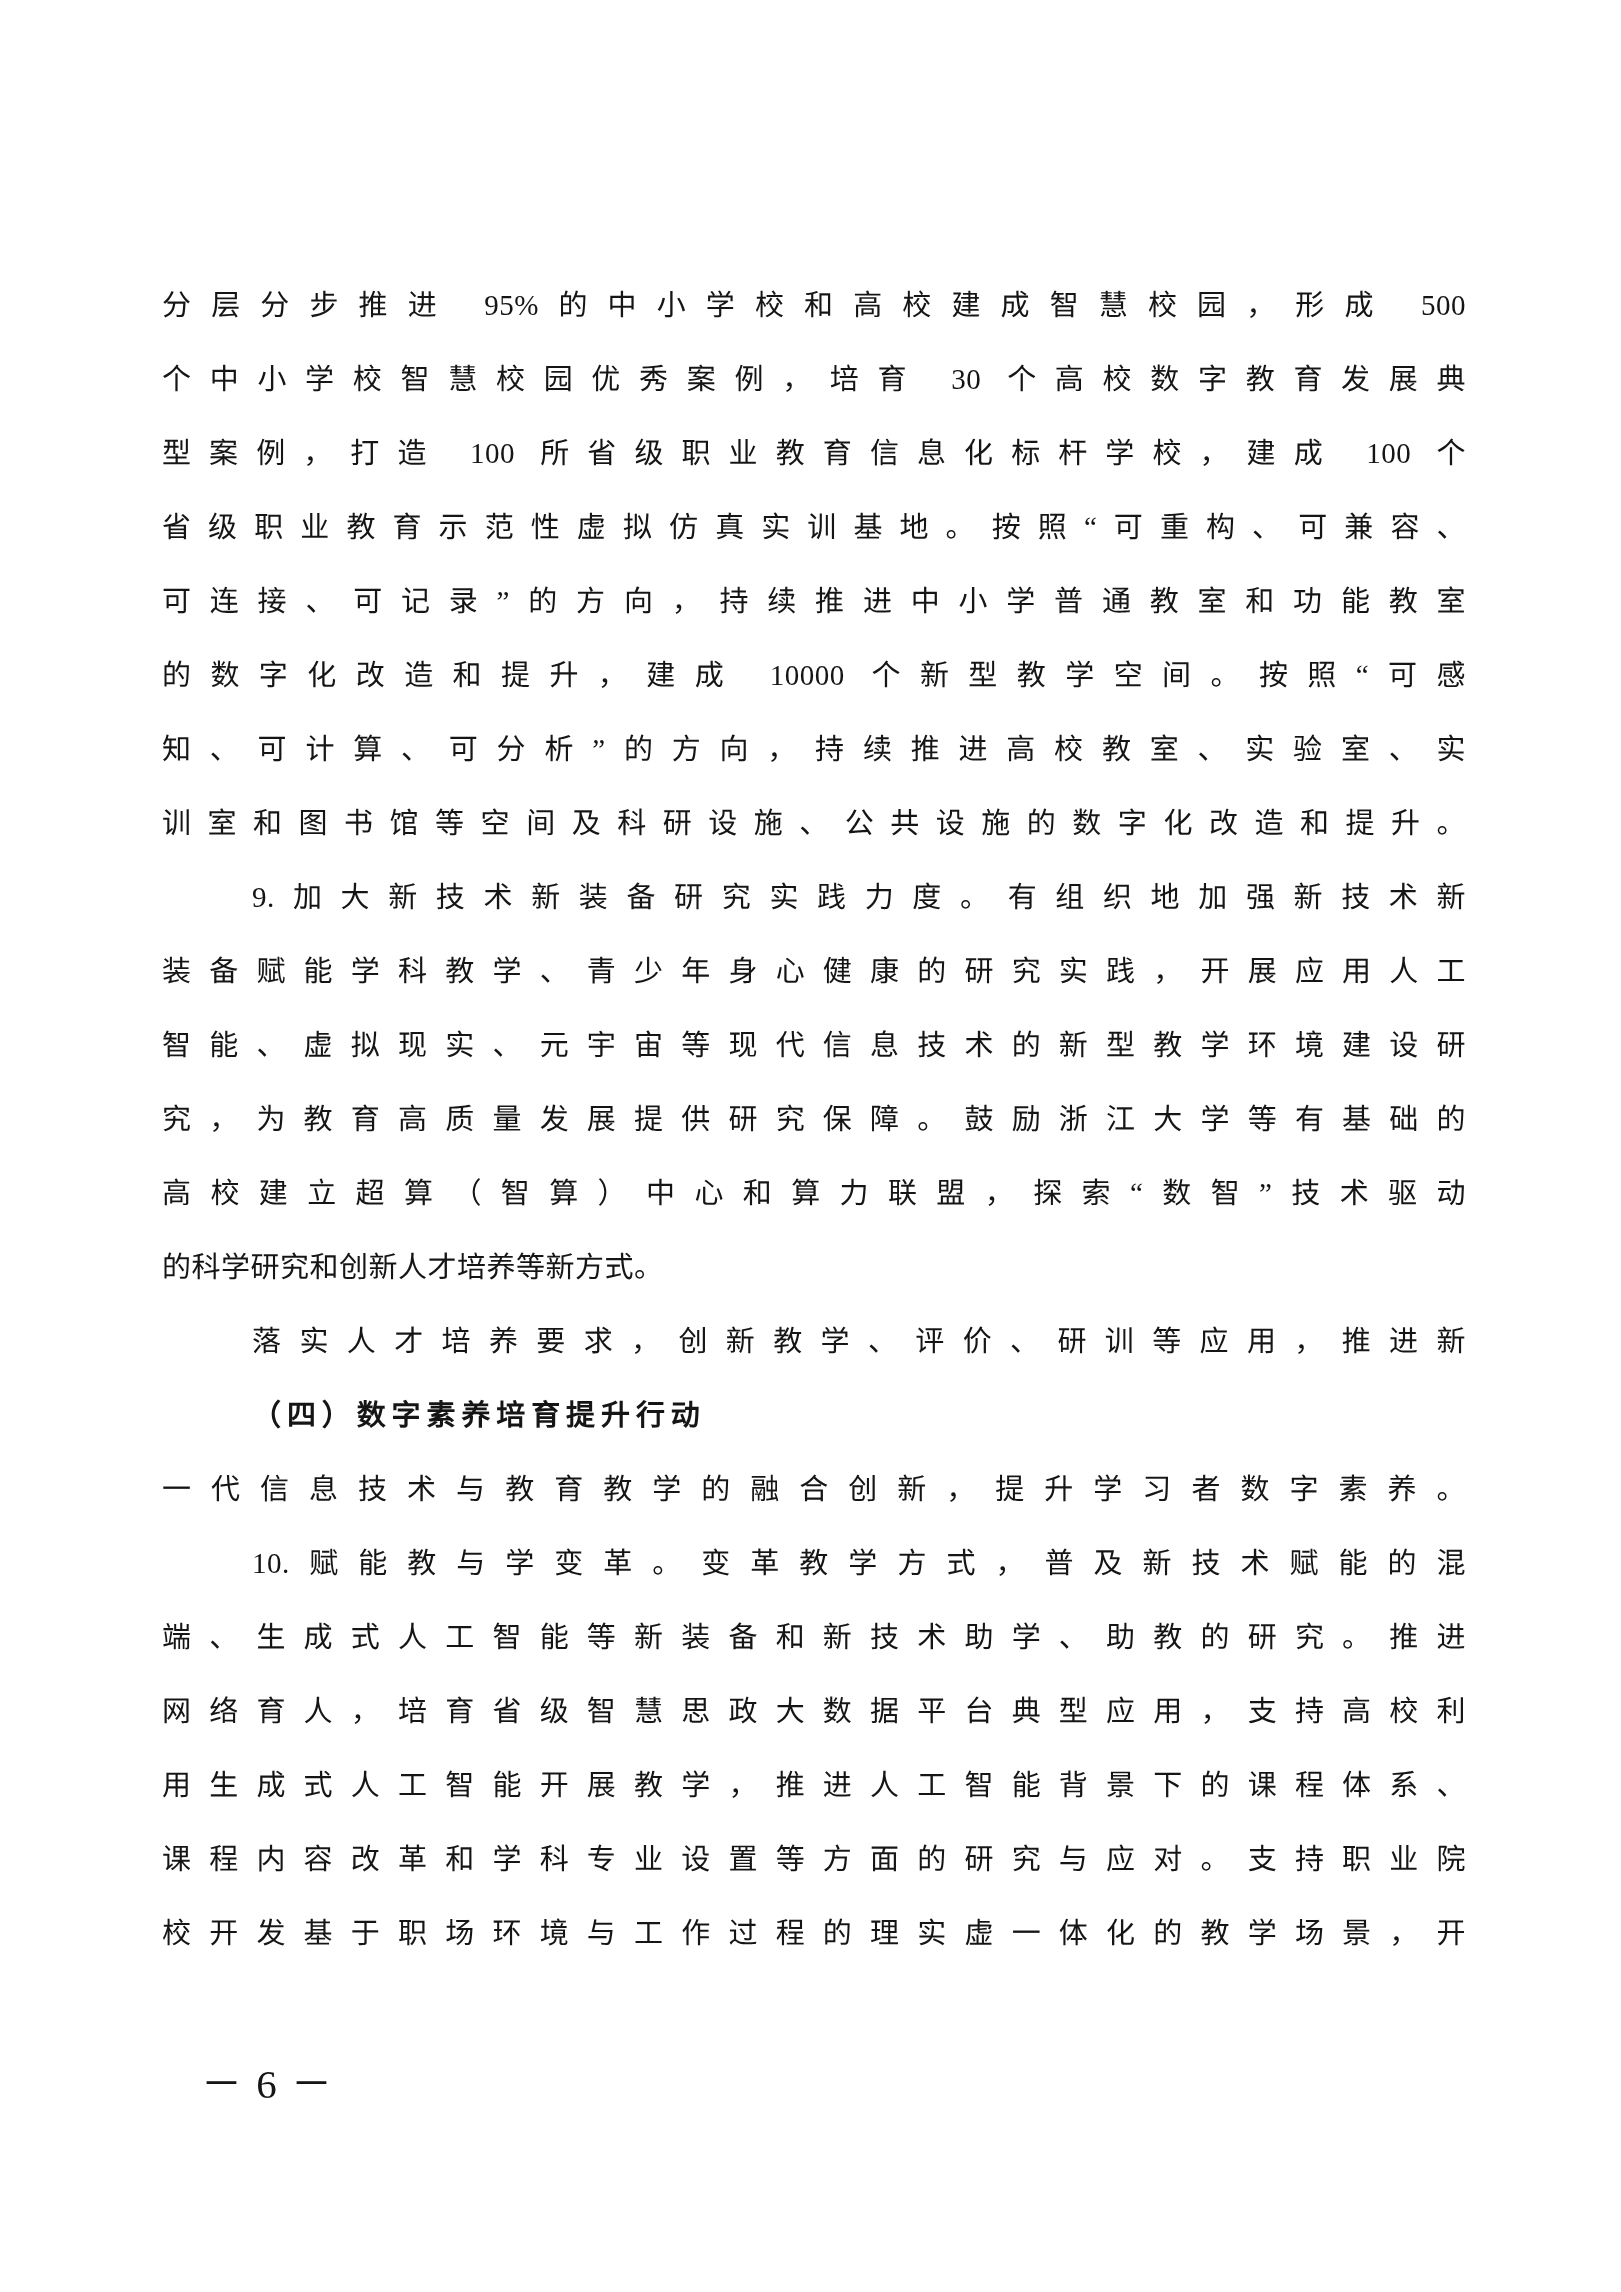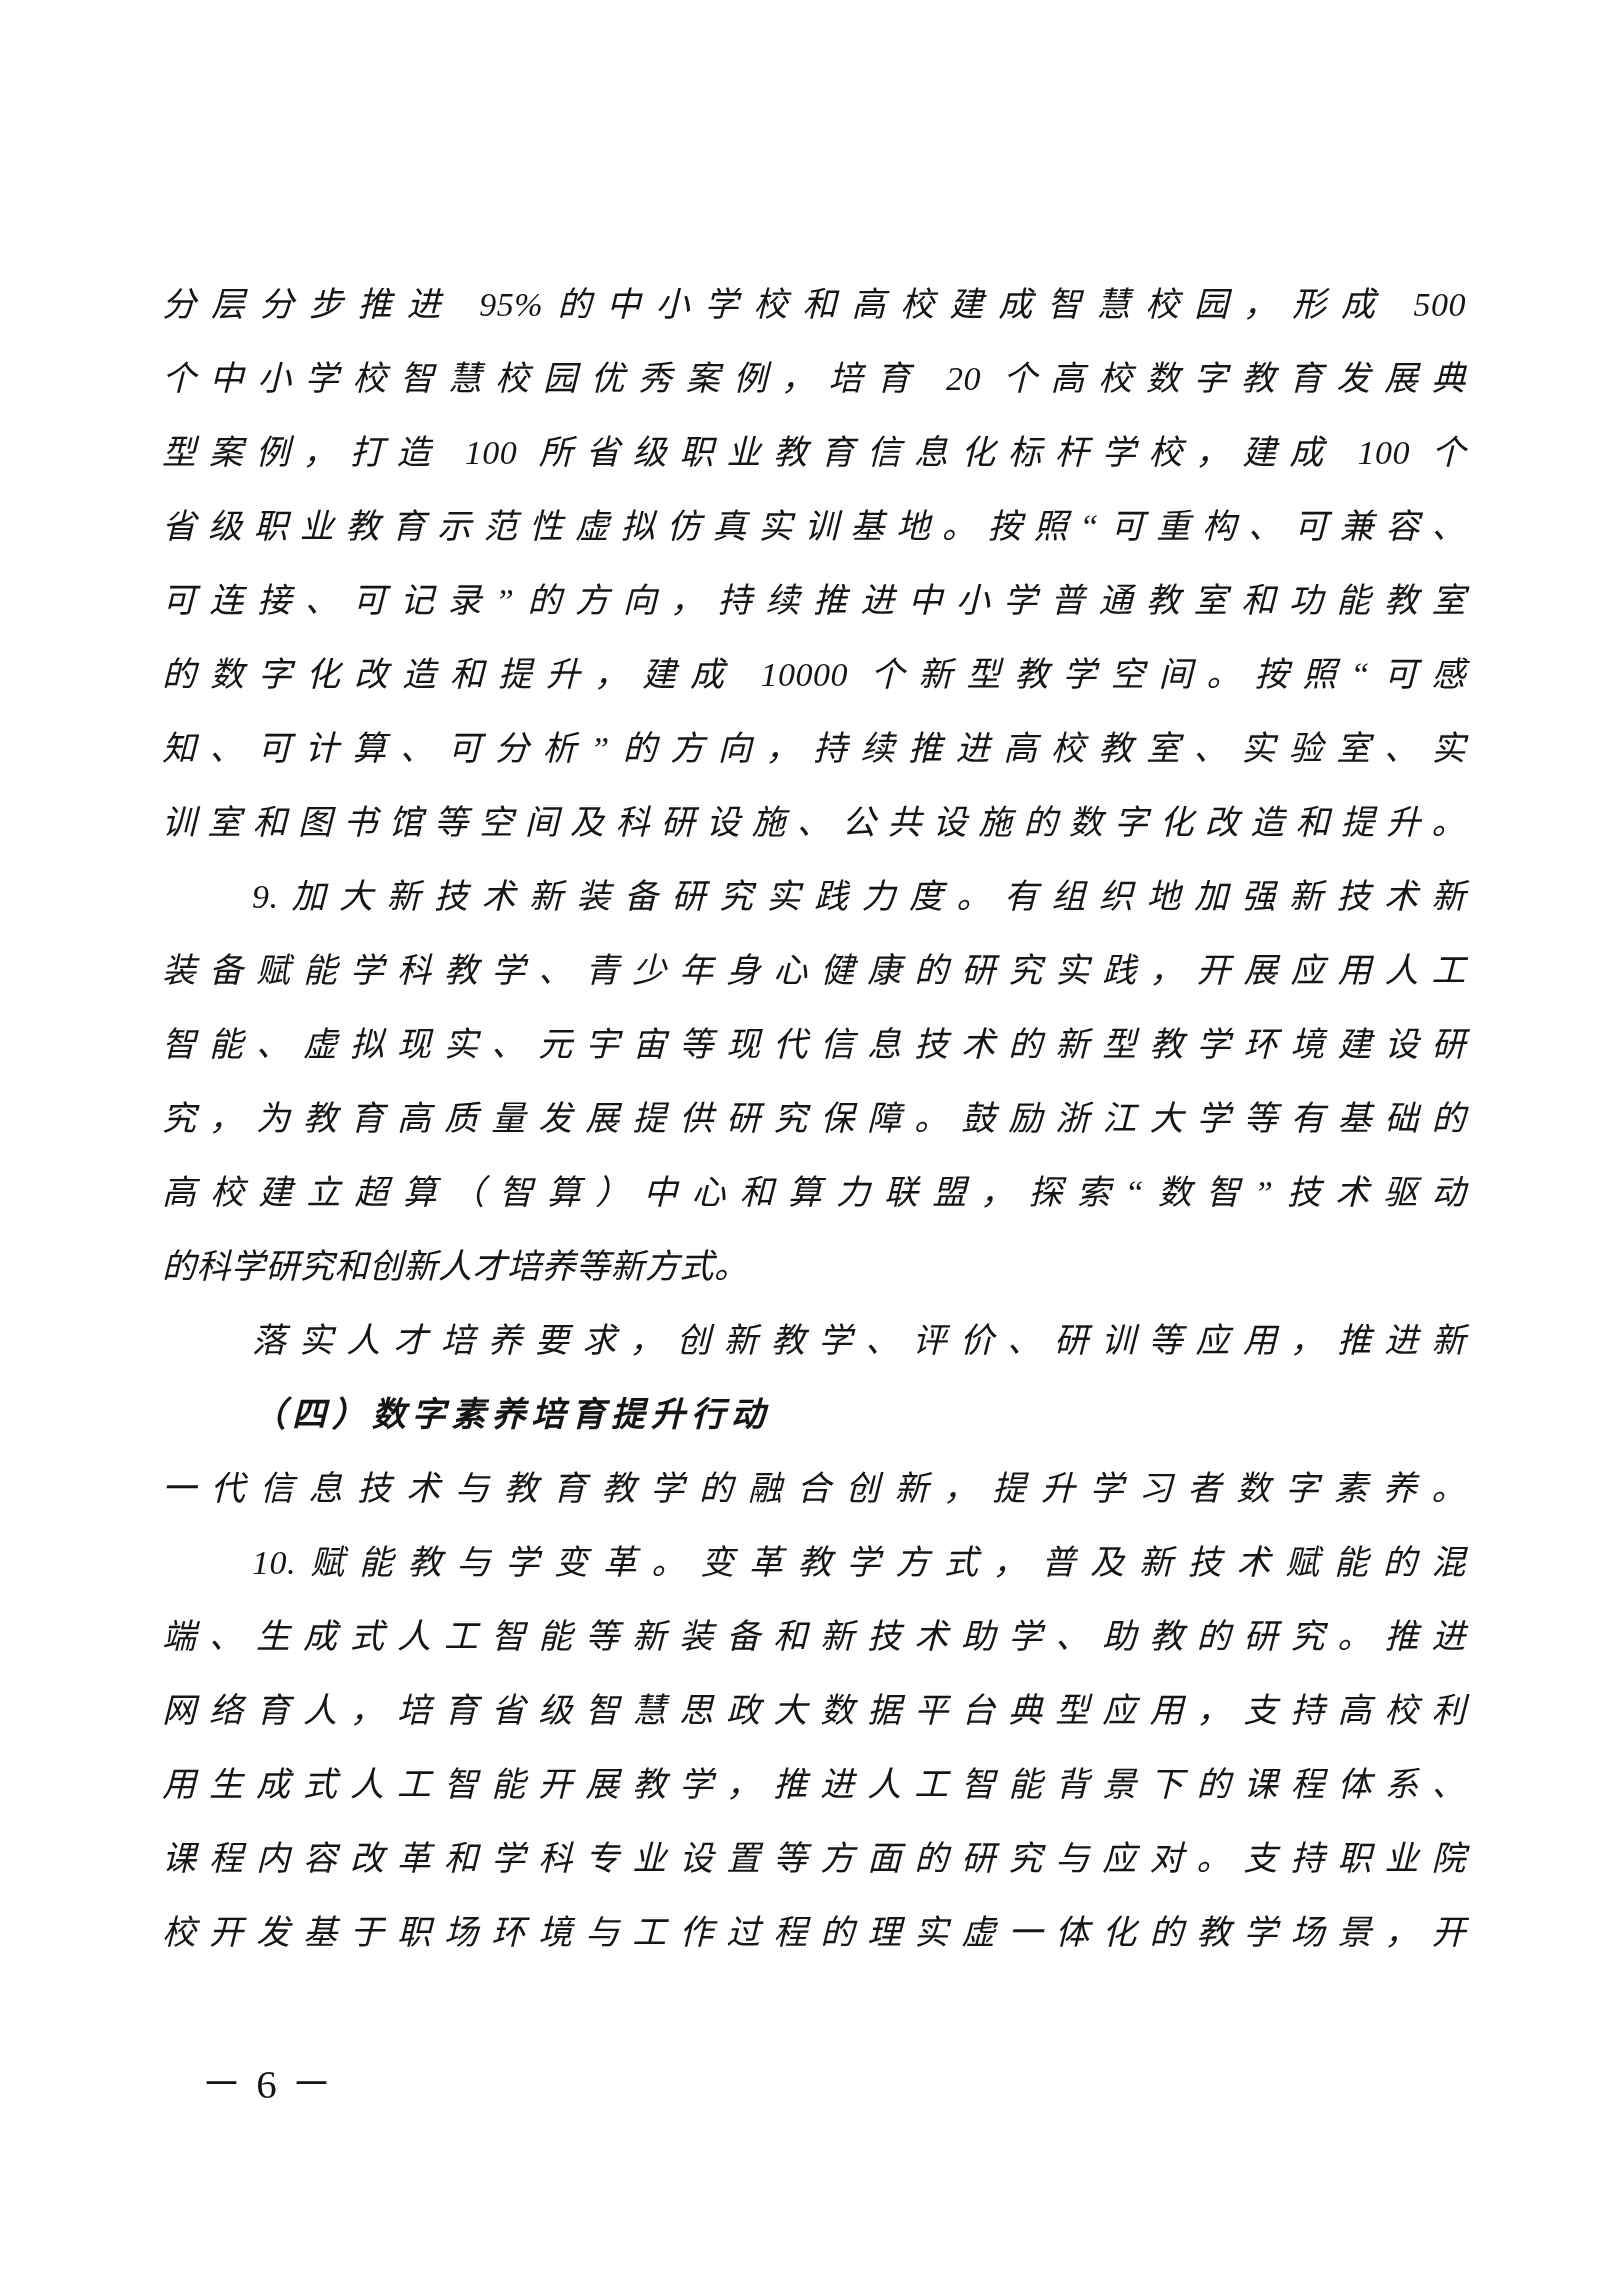--- a/index.html
+++ b/index.html
@@ -16,28 +16,27 @@
     font-family: "Liberation Serif", "DejaVu Serif", serif;
     color: #151515;
   }
   .text-block {
     position: absolute;
     left: 162px;
     top: 268px;
     width: 1304px;
   }
   .line {
-    font-size: 34px;
+    font-size: 29px;
     line-height: 74px;
     height: 74px;
     letter-spacing: 0.5px;
     text-align: justify;
     text-align-last: justify;
     white-space: normal;
-    font-style: italic;
   }
   .line.no-fill {
     text-align-last: left;
   }
   .line.indent {
     text-indent: 90px;
   }
   .line.heading {
     font-weight: bold;
     letter-spacing: 5.9px;
@@ -51,21 +50,21 @@
     letter-spacing: 2px;
     color: #151515;
   }
 </style>
 </head>
 <body>
 
 <div class="page">
   <div class="text-block">
     <div class="line">分层分步推进 95%的中小学校和高校建成智慧校园，形成 500</div>
-    <div class="line">个中小学校智慧校园优秀案例，培育 20 个高校数字教育发展典</div>
+    <div class="line">个中小学校智慧校园优秀案例，培育 30 个高校数字教育发展典</div>
     <div class="line">型案例，打造 100 所省级职业教育信息化标杆学校，建成 100 个</div>
     <div class="line">省级职业教育示范性虚拟仿真实训基地。按照“可重构、可兼容、</div>
     <div class="line">可连接、可记录”的方向，持续推进中小学普通教室和功能教室</div>
     <div class="line">的数字化改造和提升，建成 10000 个新型教学空间。按照“可感</div>
     <div class="line">知、可计算、可分析”的方向，持续推进高校教室、实验室、实</div>
     <div class="line">训室和图书馆等空间及科研设施、公共设施的数字化改造和提升。</div>
     <div class="line indent">9.加大新技术新装备研究实践力度。有组织地加强新技术新</div>
     <div class="line">装备赋能学科教学、青少年身心健康的研究实践，开展应用人工</div>
     <div class="line">智能、虚拟现实、元宇宙等现代信息技术的新型教学环境建设研</div>
     <div class="line">究，为教育高质量发展提供研究保障。鼓励浙江大学等有基础的</div>

